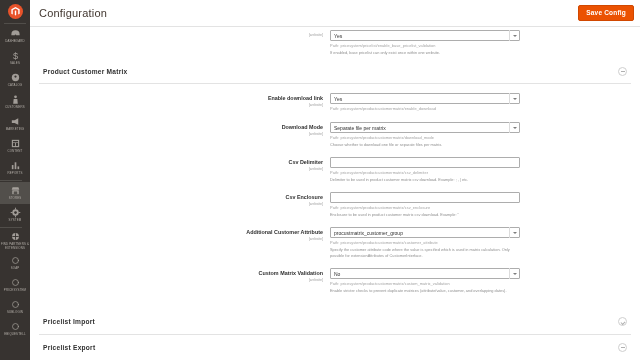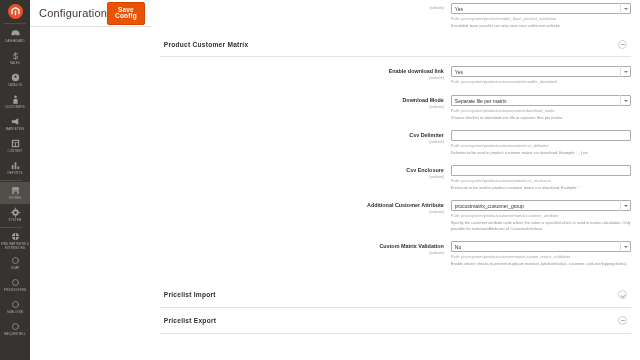--- a/index.html
+++ b/index.html
@@ -40,21 +40,21 @@
   .nav-item.active { background: #524f4b; }
   .nav-ico { width: 11px; height: 11px; display:block; opacity: .85; }
   .nav-ico svg { display:block; width: 11px; height: 11px; }
   .nav-label {
     font-size: 2.9px; letter-spacing: .15px; line-height: 1.25;
     text-align: center; color: #b4afa9; margin-top: 1px;
     text-transform: uppercase; max-width: 28px; word-break: break-word;
   }
 
   
-  .main { flex: 1 1 auto; height: 360px; display: flex; flex-direction: row; background: #fff; position: relative; }
+  .main { flex: 1 1 auto; height: 360px; display: flex; flex-direction: column; background: #fff; position: relative; }
 
   .topbar {
     height: 27px; flex: 0 0 27px; background: #ffffff;
     border-bottom: 1px solid #e3e3e3;
     display: flex; align-items: center; justify-content: space-between;
     padding: 0 6px 0 9px;
   }
   .page-title { font-size: 11px; color: #41362f; font-weight: 400; letter-spacing: .2px; }
   .save-btn {
     background: #eb5202; color: #fff;

